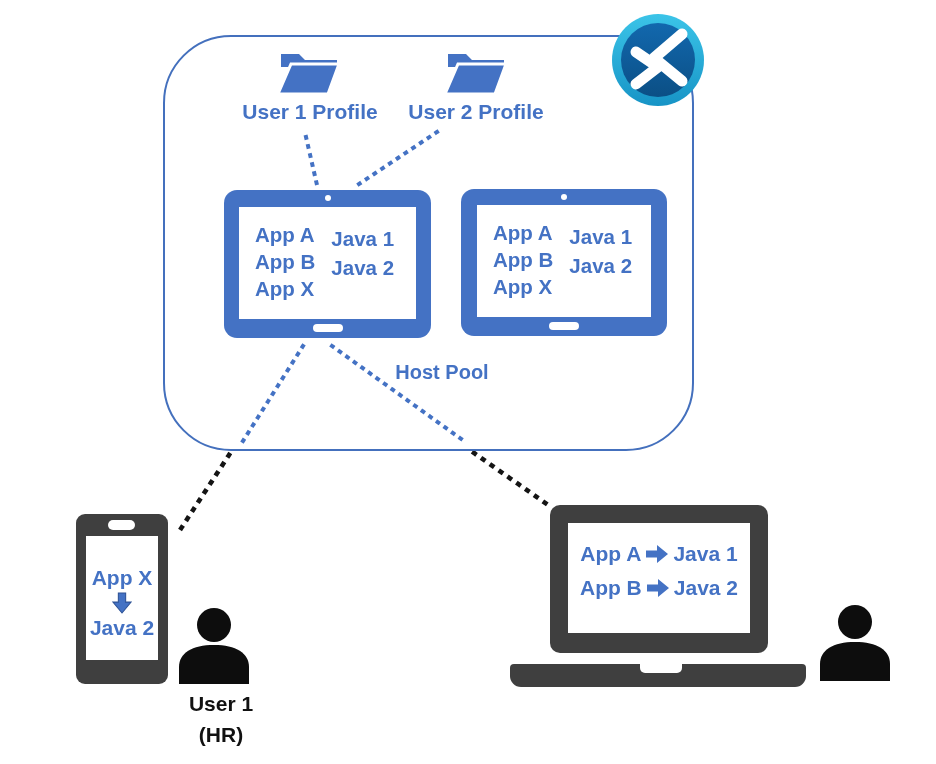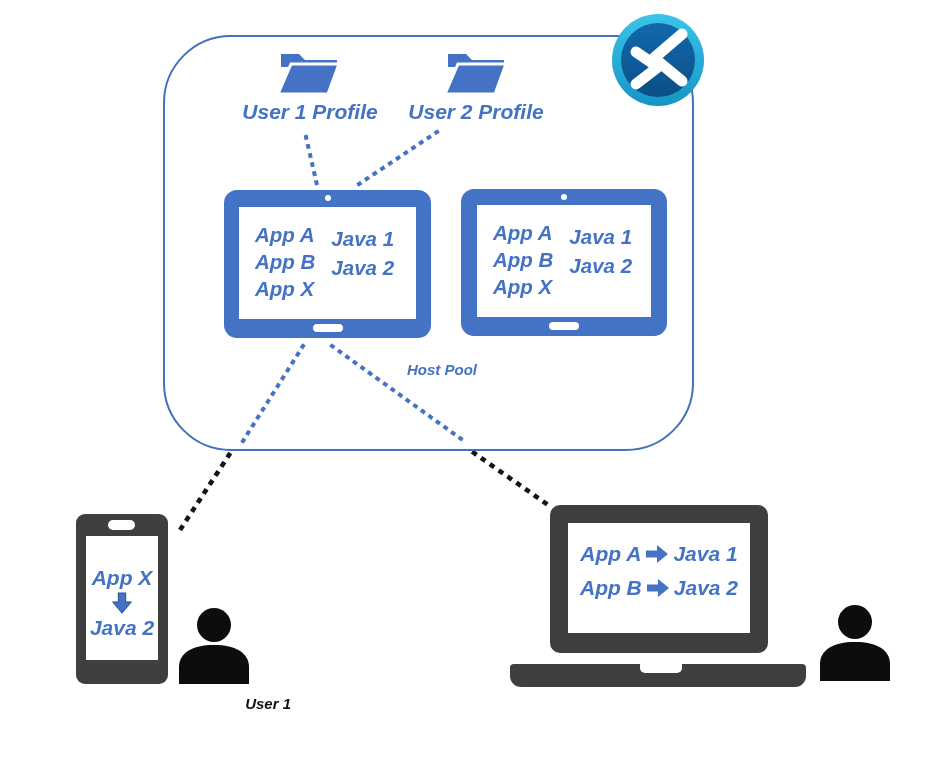--- a/index.html
+++ b/index.html
@@ -1,18 +1,18 @@
 <!DOCTYPE html>
 <html><head>
 <meta charset="utf-8">
 <style>
   html,body{margin:0;padding:0;background:#ffffff;}
   .canvas{
     position:relative;width:936px;height:764px;background:#ffffff;overflow:hidden;
-    font-family:"Liberation Sans",sans-serif;font-weight:700;font-style:italic;
+    font-family:"Liberation Sans",sans-serif;font-weight:700;
   }
   .abs{position:absolute;}
 
   
   .host-pool-box{
     left:163px;top:35px;width:527px;height:412px;
     border:2.5px solid #4470BD;border-radius:68px;background:transparent;
   }
 
   
@@ -29,39 +29,39 @@
   .tablet.t2{left:461px;top:189px;width:206px;height:147px;}
   .tablet .screen{position:absolute;background:#ffffff;left:15px;top:17px;width:177px;height:112px;
     display:flex;flex-direction:row;padding:14px 0 0 16px;box-sizing:border-box;gap:16px;}
   .tablet.t2 .screen{left:16px;top:16px;width:174px;height:112px;}
   .tablet .camera{position:absolute;top:5px;left:50%;margin-left:-3px;width:6px;height:6px;border-radius:50%;background:#ffffff;}
   .tablet .home{position:absolute;bottom:6px;left:50%;margin-left:-15px;width:30px;height:8px;border-radius:4px;background:#ffffff;}
   .col{display:flex;flex-direction:column;}
   .col.apps{line-height:27px;font-size:20.5px;color:#4472C4;}
   .col.javas{line-height:29px;font-size:20.5px;color:#4472C4;margin-top:3px;}
 
-  .host-pool-label{left:377px;top:361px;width:130px;text-align:center;font-size:15px;color:#4472C4;}
+  .host-pool-label{left:377px;top:361px;width:130px;text-align:center;font-size:20px;color:#4472C4;}
 
   
   .phone{left:76px;top:514px;width:92px;height:170px;background:#3F3F3F;border-radius:9px;}
   .phone .speaker{position:absolute;left:32px;top:6px;width:27px;height:10px;border-radius:5px;background:#ffffff;}
   .phone .screen{position:absolute;left:10px;top:22px;width:72px;height:124px;background:#ffffff;
     display:flex;flex-direction:column;align-items:center;box-sizing:border-box;padding-top:30px;gap:2px;}
   .phone .screen .line{font-size:21px;color:#4472C4;line-height:24px;white-space:nowrap;}
 
   
   .laptop-screen{left:550px;top:505px;width:218px;height:148px;background:#3F3F3F;border-radius:10px;}
   .laptop-screen .inner{position:absolute;left:18px;top:18px;width:182px;height:110px;background:#ffffff;
     display:flex;flex-direction:column;align-items:center;box-sizing:border-box;padding-top:18px;gap:8px;}
   .laptop-row{display:flex;align-items:center;gap:4px;font-size:21px;color:#4472C4;line-height:26px;white-space:nowrap;}
   .laptop-base{left:510px;top:664px;width:296px;height:23px;background:#3F3F3F;border-radius:4px 4px 11px 11px;}
   .laptop-base .notch{position:absolute;left:130px;top:0;width:42px;height:9px;background:#ffffff;border-radius:0 0 5px 5px;}
 
   
-  .user-label{width:140px;text-align:right;font-size:15px;color:#111111;line-height:24px;}
+  .user-label{width:140px;text-align:center;font-size:21px;color:#111111;line-height:24px;}
   .u1-name{left:151px;top:692px;}
   .u1-dept{left:151px;top:723px;}
   .u2-name{left:786px;top:695px;}
   .u2-dept{left:786px;top:728px;}
 </style>
 </head>
 <body>
 
 <div class="canvas">
 
@@ -177,14 +177,15 @@
   <svg class="abs" style="left:177px;top:608px;" width="74" height="76" viewBox="0 0 74 76">
     <circle cx="37" cy="17" r="17" fill="#0d0d0d"></circle>
     <path d="M2 76 L2 59 C2 45 15 37 37 37 C59 37 72 45 72 59 L72 76 Z" fill="#0d0d0d"></path>
   </svg>
   <svg class="abs" style="left:818px;top:605px;" width="74" height="76" viewBox="0 0 74 76">
     <circle cx="37" cy="17" r="17" fill="#0d0d0d"></circle>
     <path d="M2 76 L2 59 C2 45 15 37 37 37 C59 37 72 45 72 59 L72 76 Z" fill="#0d0d0d"></path>
   </svg>
 
   <div class="abs user-label u1-name">User 1</div>
+  <div class="abs user-label u1-dept">(HR)</div>
 
 </div>
 
 </body></html>

